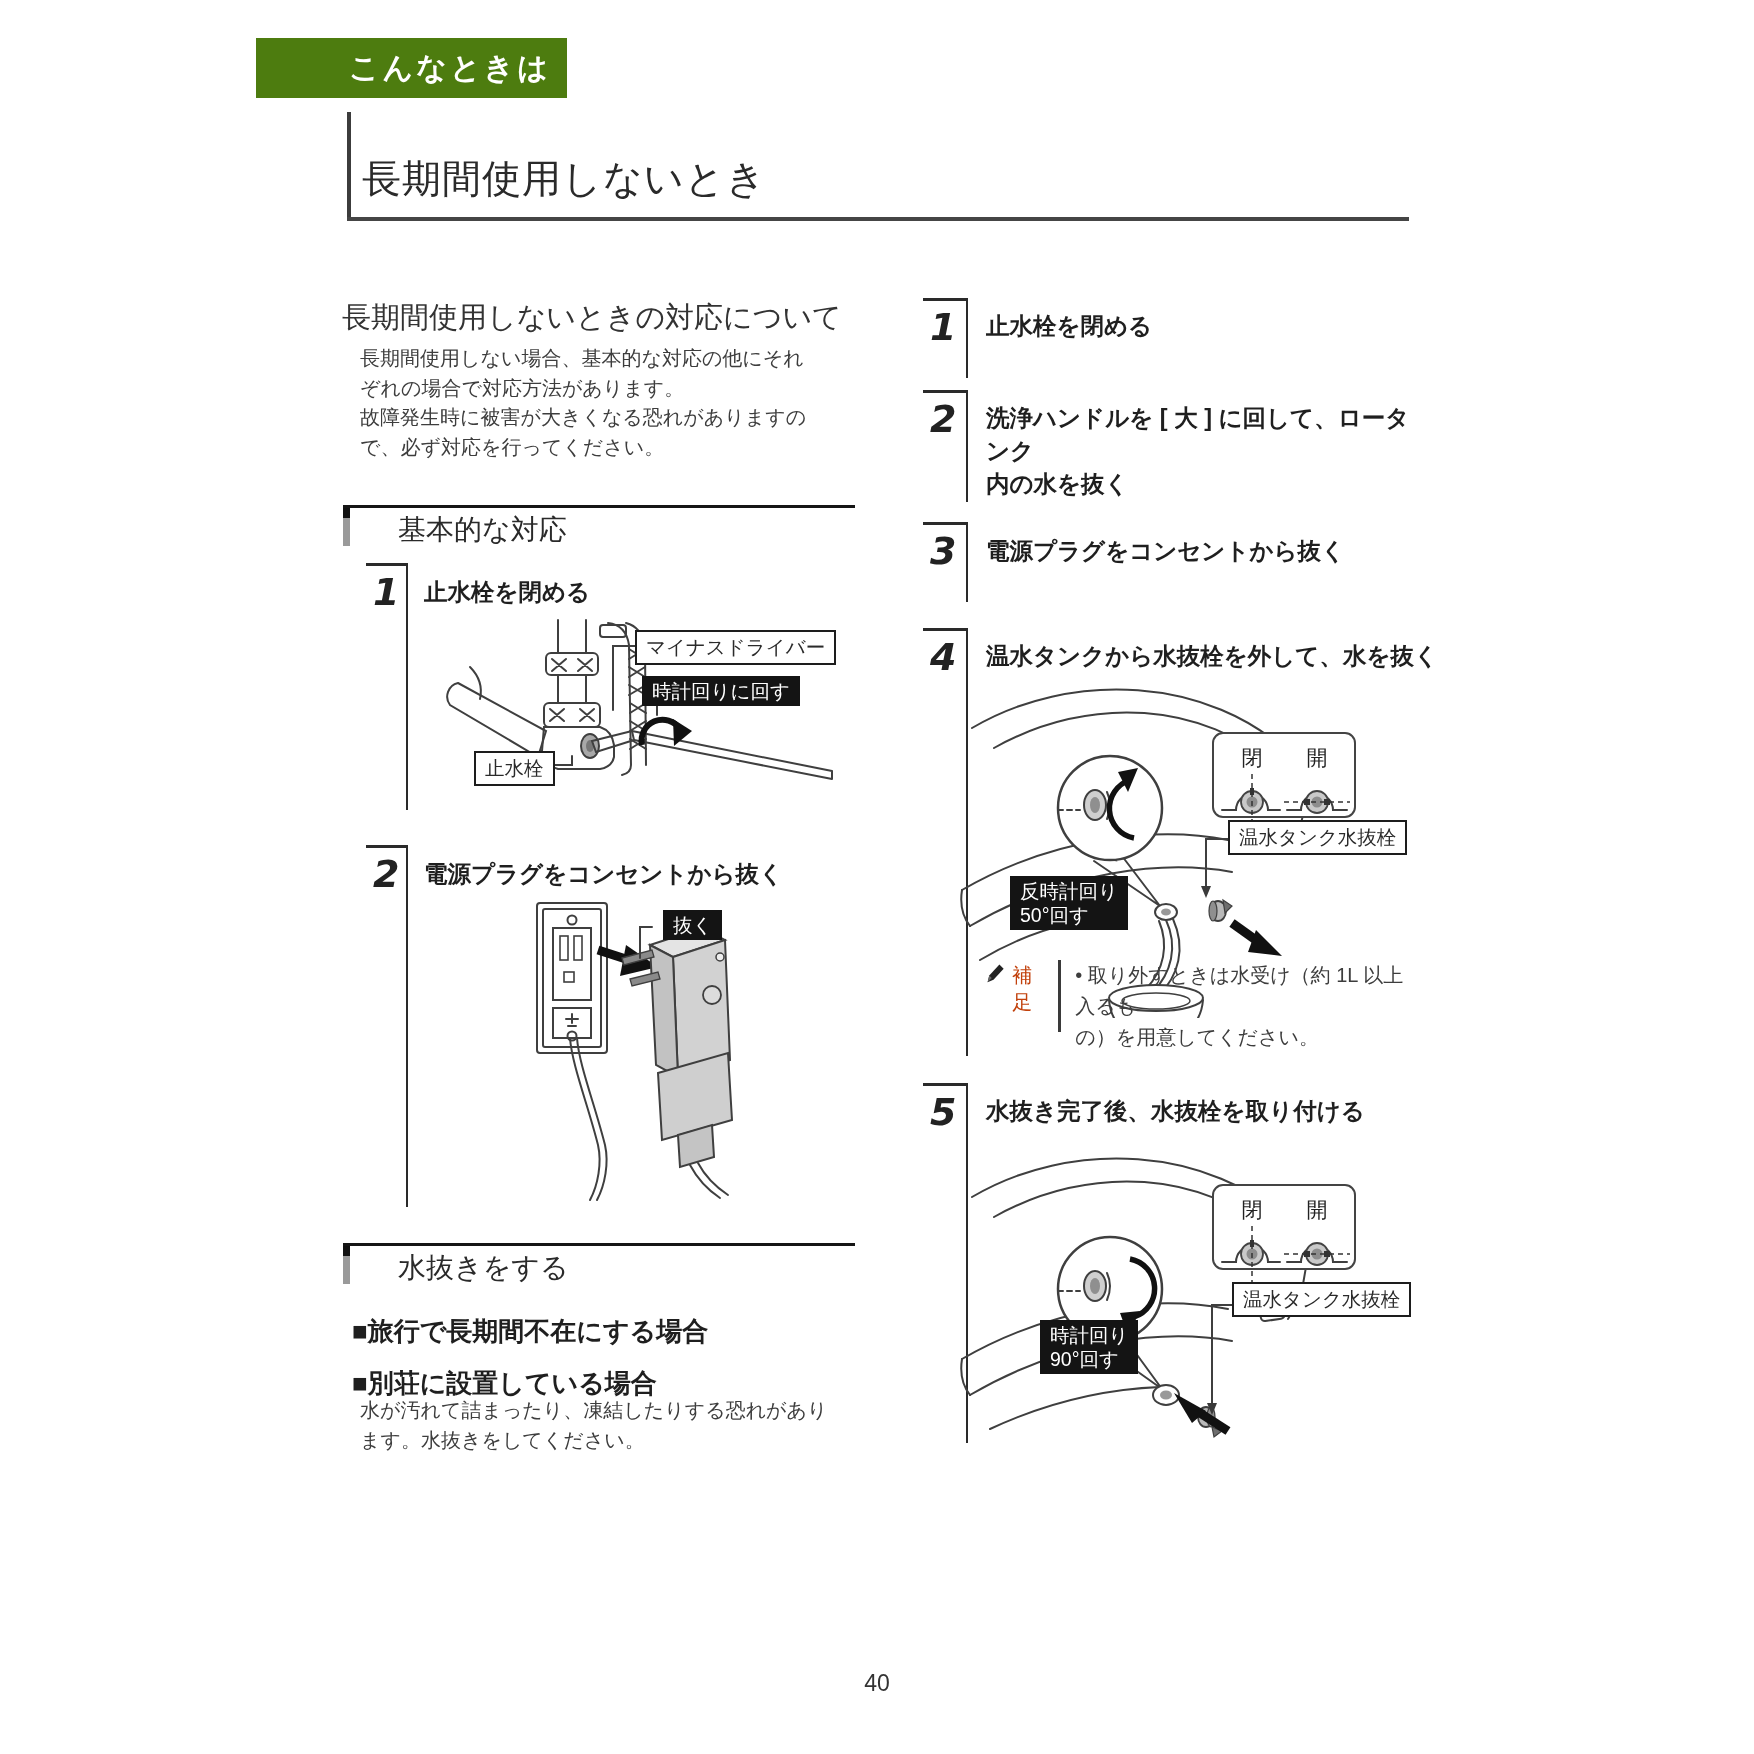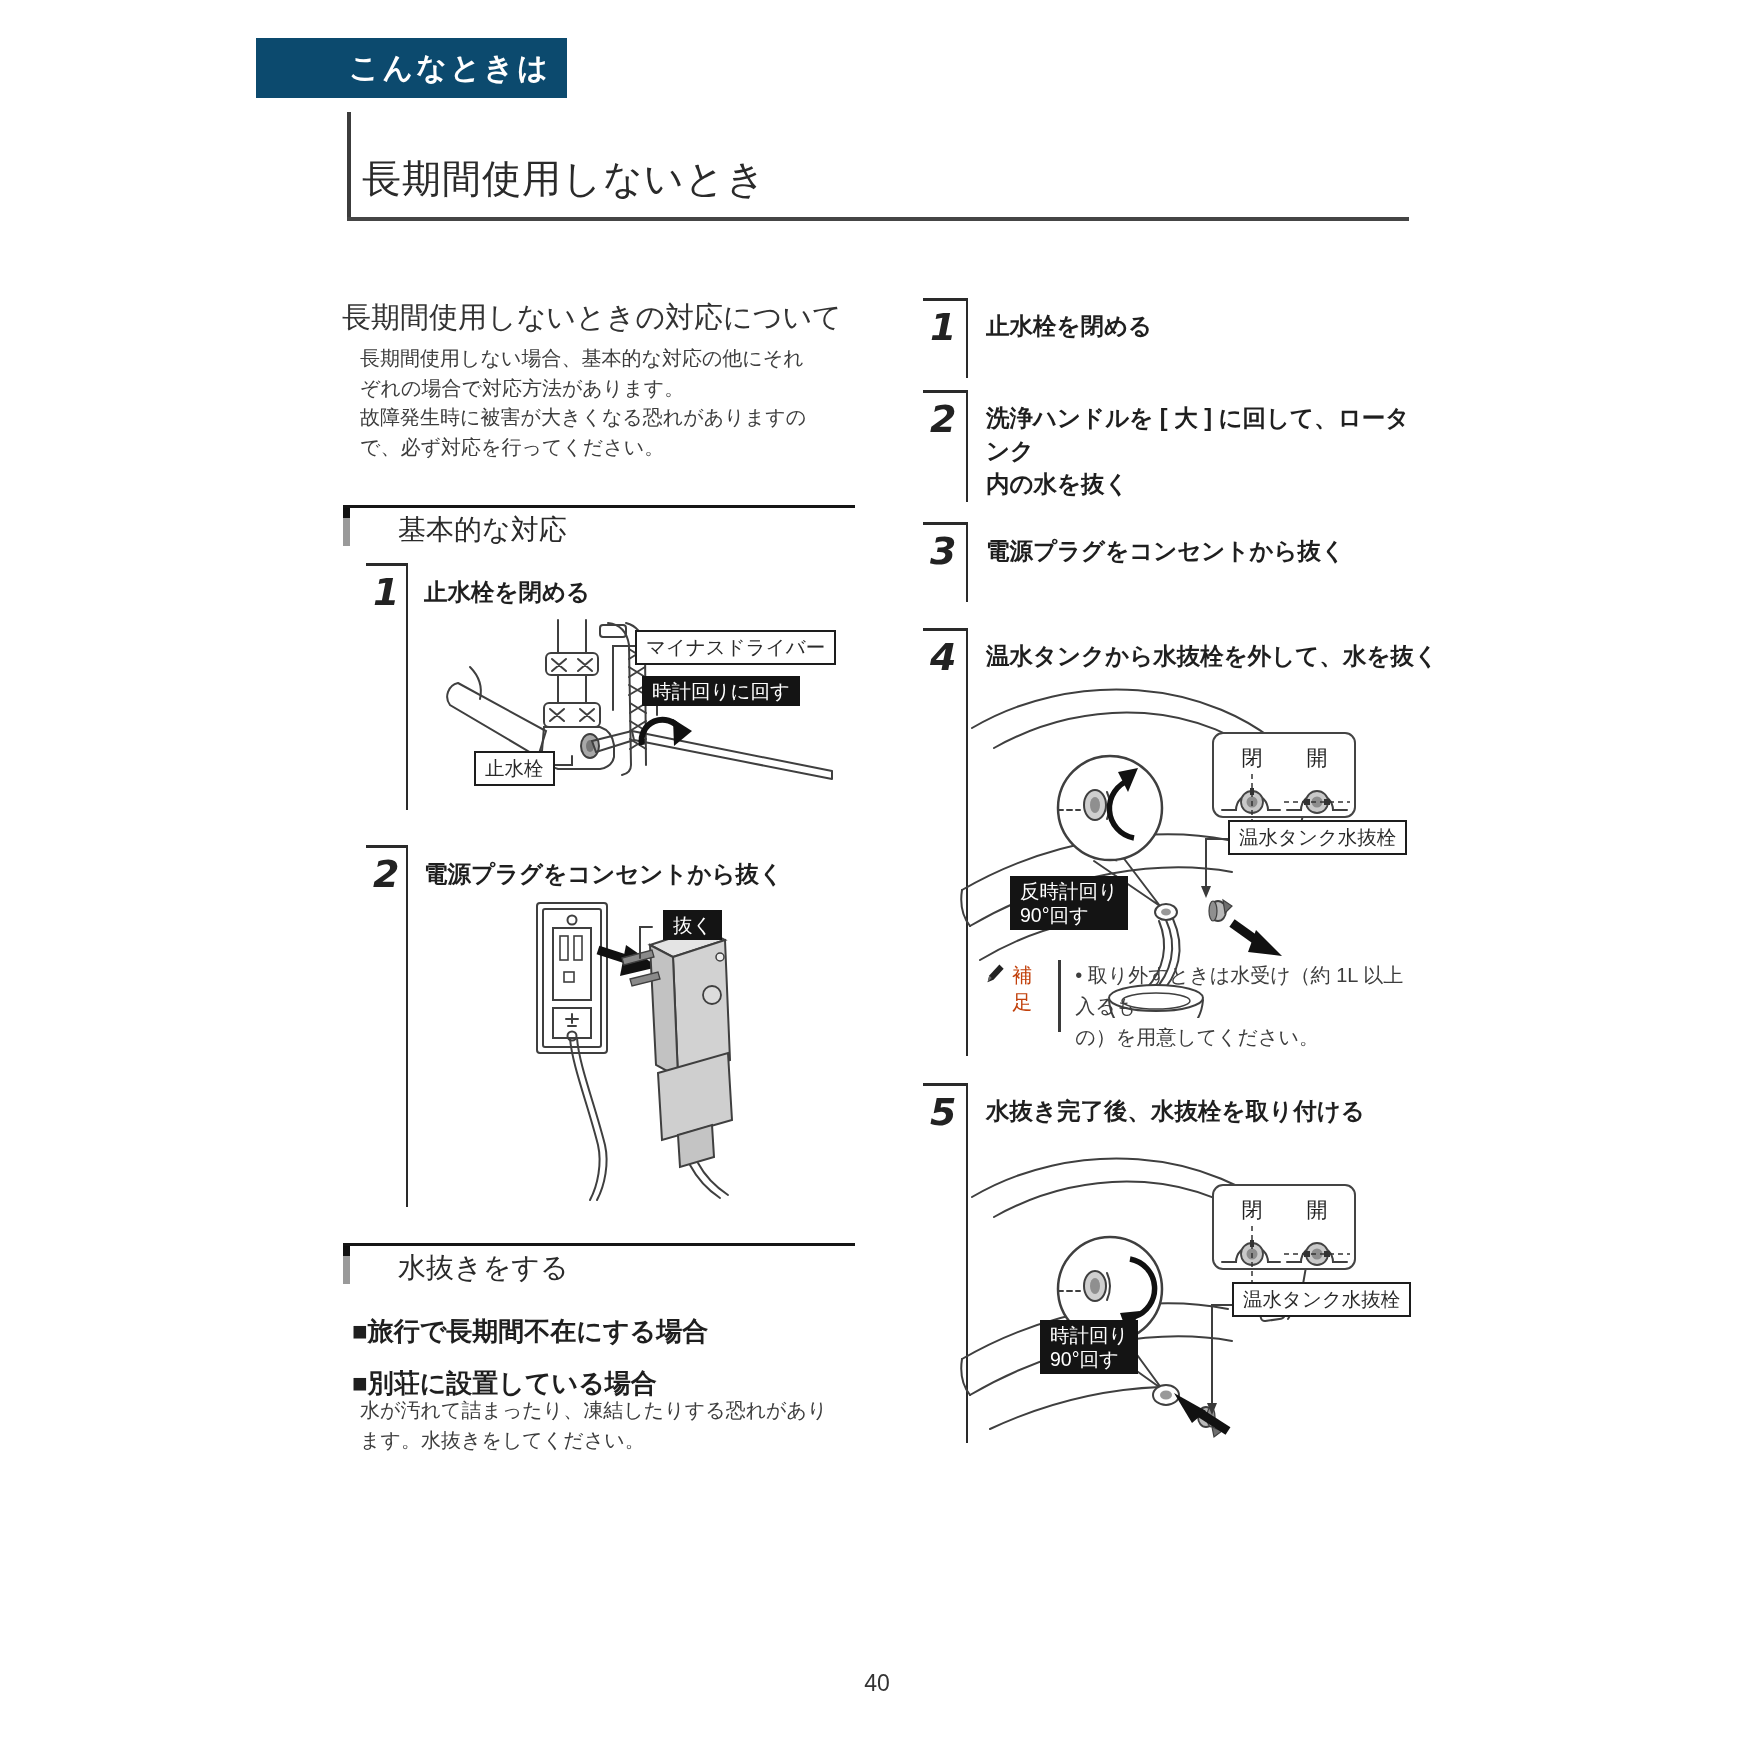--- a/index.html
+++ b/index.html
@@ -1,20 +1,20 @@
 <!DOCTYPE html>
 <html><head>
 <meta charset="utf-8">
 <style>
   html,body{margin:0;padding:0;background:#fff;}
   .page{position:relative;width:1754px;height:1754px;background:#fff;overflow:hidden;
         font-family:"Liberation Sans","DejaVu Sans",sans-serif;color:#2b2b2b;}
   .abs{position:absolute;}
   .pre{white-space:pre-line;}
-  .tag-box{background:#0c4a6e;color:#fff;display:flex;align-items:center;justify-content:flex-end;
+  .tag-box{background:#4d7c0f;color:#fff;display:flex;align-items:center;justify-content:flex-end;
            padding-right:16px;font-size:30px;font-weight:bold;letter-spacing:3px;box-sizing:border-box;}
   .page-title{font-size:39px;font-weight:500;color:#2a2a2a;letter-spacing:1px;}
   .rule{background:#454545;}
   .vline{background:#3c3c3c;}
   .intro-h{font-size:29px;font-weight:500;color:#333;}
   .body-txt{font-size:20px;line-height:29.5px;color:#3d3d3d;}
   .sec-hd{border-top:3px solid #151515;display:flex;align-items:flex-start;box-sizing:border-box;gap:36px;}
   .sec-bar{width:7px;height:38px;background:linear-gradient(#111 0 10px,#9a9a9a 10px 100%);margin-top:0;}
   .sec-title{font-size:28px;font-weight:500;color:#2a2a2a;padding-left:12px;padding-top:3px;}
   .step-cell{border-top:3px solid #2a2a2a;border-right:2px solid #2a2a2a;box-sizing:border-box;}
@@ -200,21 +200,21 @@
       <path class="ln" d="M327 142 H341 A16 16 0 1 1 373 142 H387" stroke-width="1.8"></path>
       <circle cx="357" cy="134" r="11" fill="#c9c9c9" stroke="#444" stroke-width="1.8"></circle>
       <circle cx="357" cy="134" r="5.5" fill="#8d8d8d"></circle>
       <rect x="344" y="131" width="6" height="6" fill="#333"></rect>
       <rect x="364" y="131" width="6" height="6" fill="#333"></rect>
       <path d="M324 134 H390" stroke="#333" stroke-width="1.5" stroke-dasharray="5 4" fill="none"></path>
     </svg>
   </div>
   <div class="abs lbl-box" style="left:1228px;top:820px;">温水タンク水抜栓</div>
   <div class="abs lbl-black" style="left:1010px;top:876px;">反時計回り
-90°回す</div>
+50°回す</div>
 
   <div class="abs note-row" style="left:985px;top:960px;width:420px;">
     <svg width="24" height="26" viewBox="0 0 24 26">
       <path d="M3 24 L5 16 L17 3 L22 8 L10 21 Z" fill="#222"></path>
       <path d="M3 24 L5 16 L8 19 Z" fill="#666"></path>
     </svg>
     <div class="note-label">補足</div>
     <div class="note-bar"></div>
     <div class="note-text pre">• 取り外すときは水受け（約 1L 以上入るも
 の）を用意してください。</div>

